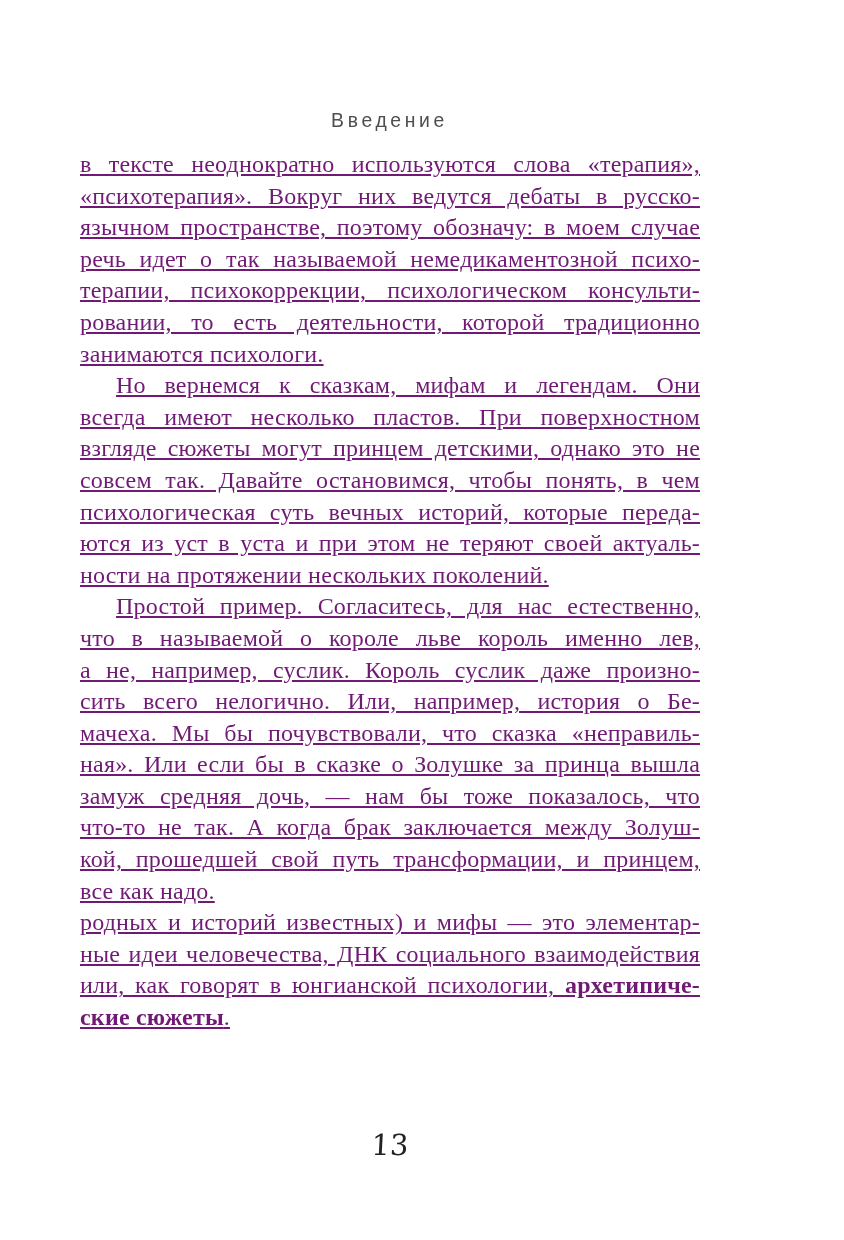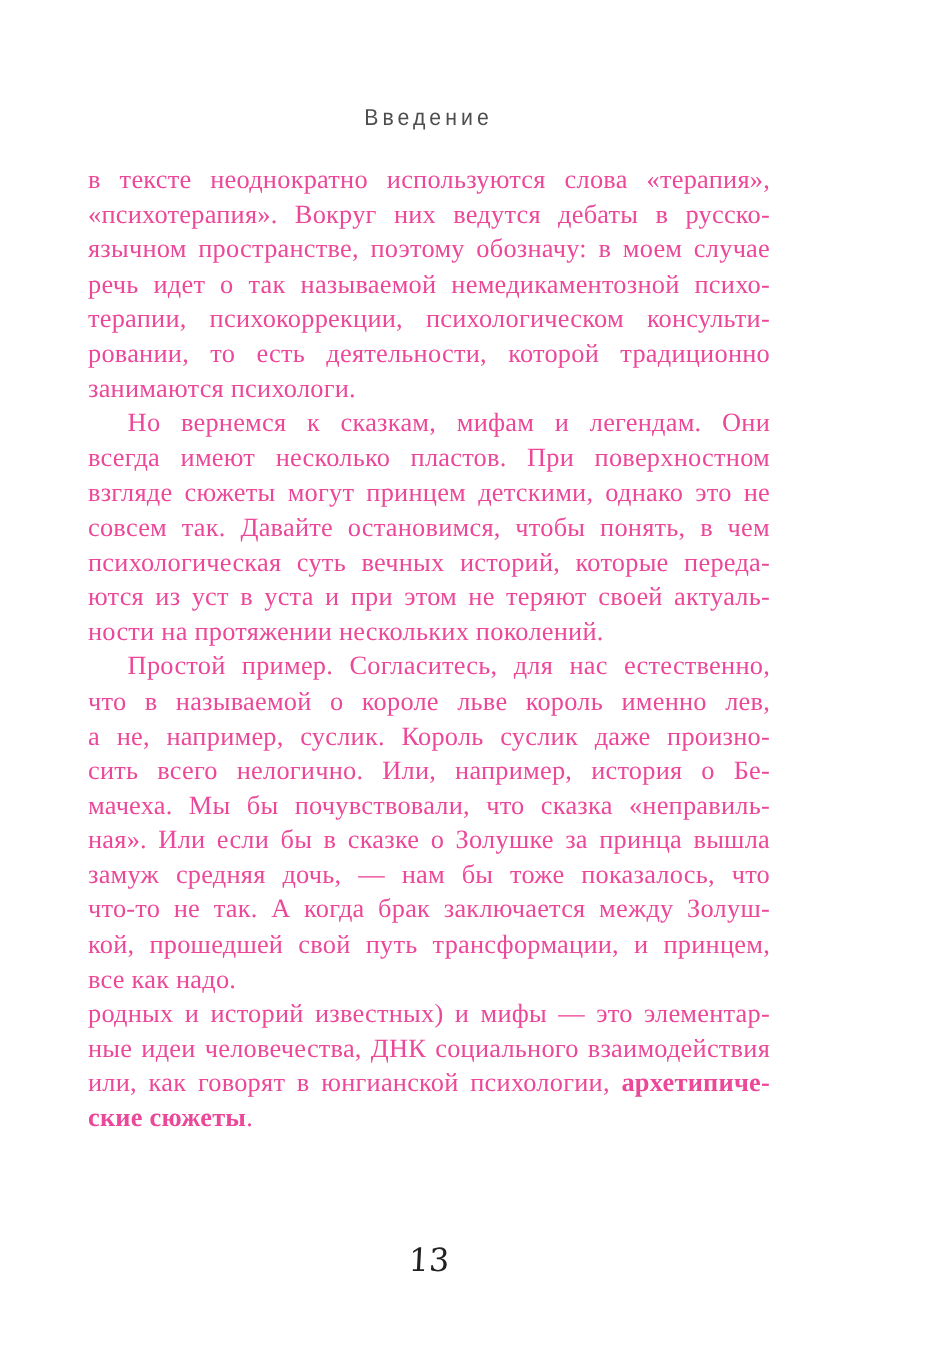--- a/index.html
+++ b/index.html
@@ -7,37 +7,38 @@
   .page {
     position: relative;
     width: 844px;
     height: 1240px;
     background: #ffffff;
     overflow: hidden;
     font-family: "Liberation Serif", "DejaVu Serif", serif;
   }
   .chapter-header {
     position: absolute;
-    top: 96px;
+    top: 108px;
     left: 80px;
     width: 620px;
     text-align: center;
     font-family: "Liberation Sans", "DejaVu Sans", sans-serif;
     font-weight: 300;
     font-size: 21px;
     letter-spacing: 4px;
     color: #4e4e4e;
   }
   .header-inner { display: inline-block; transform: scaleX(0.92); }
   .text-block {
     position: absolute;
     top: 149px;
     left: 80px;
     width: 620px;
-    color: #ec4899;
+    color: #701a75;
+    text-decoration: underline;
   }
   .paragraph { margin: 0; }
   .line {
     font-size: 24px;
     line-height: 31.6px;
     text-align: justify;
     -moz-text-align-last: justify;
     text-align-last: justify;
     letter-spacing: 0.2px;
   }

